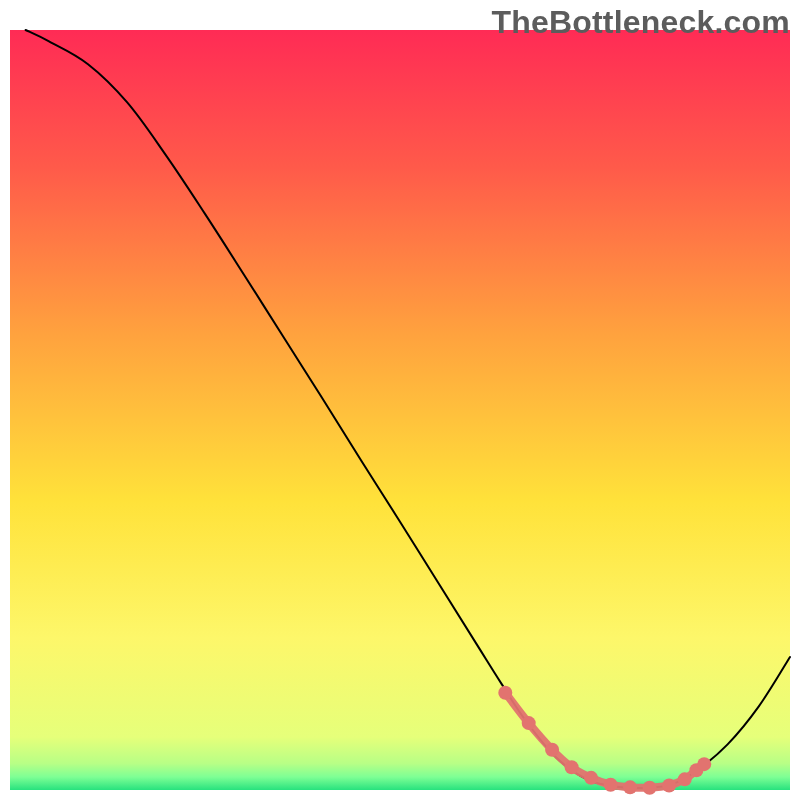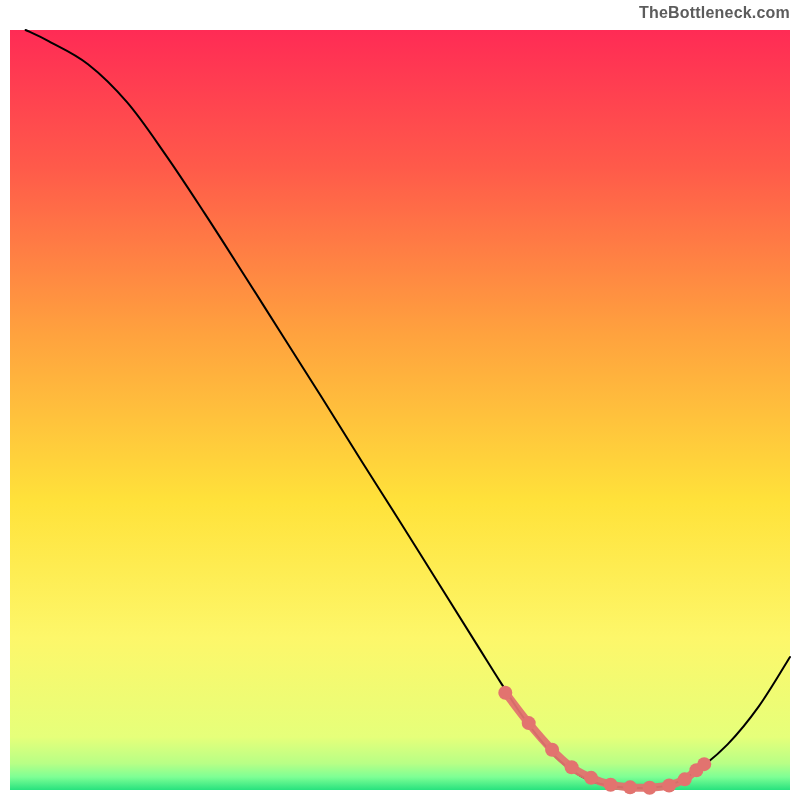--- a/index.html
+++ b/index.html
@@ -13,21 +13,21 @@
   .chart-container {
     position: relative;
     width: 800px;
     height: 800px;
   }
   .watermark {
     position: absolute;
     top: 4px;
     right: 10px;
     font-family: Arial, Helvetica, sans-serif;
-    font-size: 16px;
+    font-size: 32px;
     font-weight: 600;
     color: #5c5c5c;
     letter-spacing: 0.2px;
     z-index: 5;
   }
   svg.plot {
     position: absolute;
     left: 0;
     top: 0;
     width: 800px;

